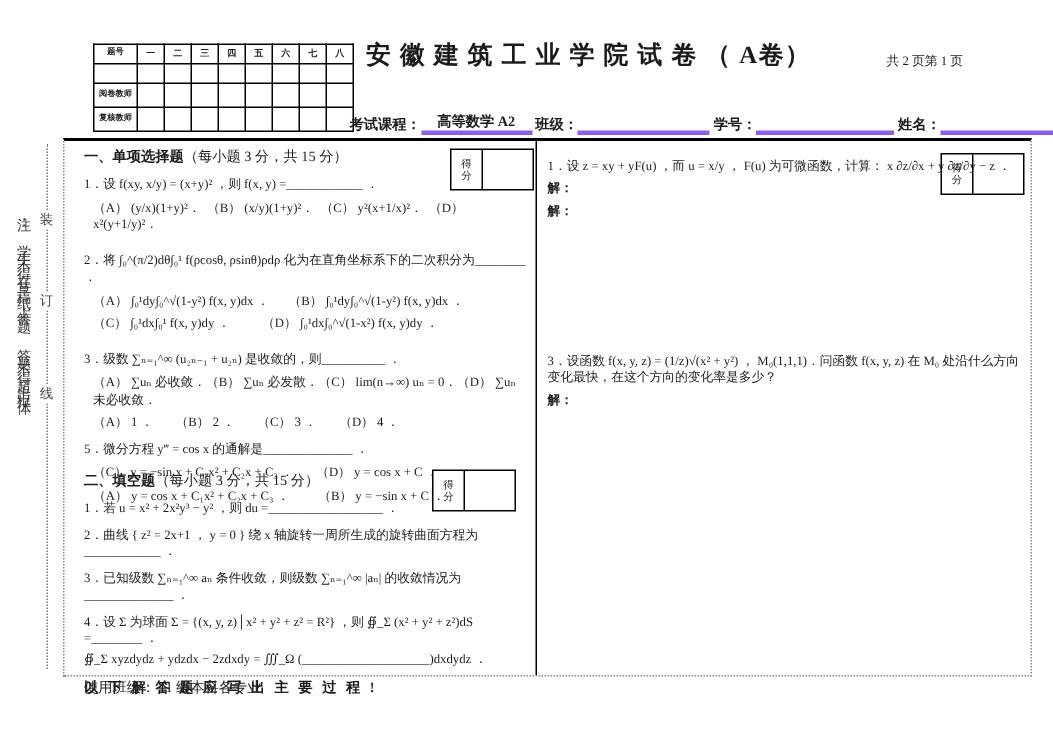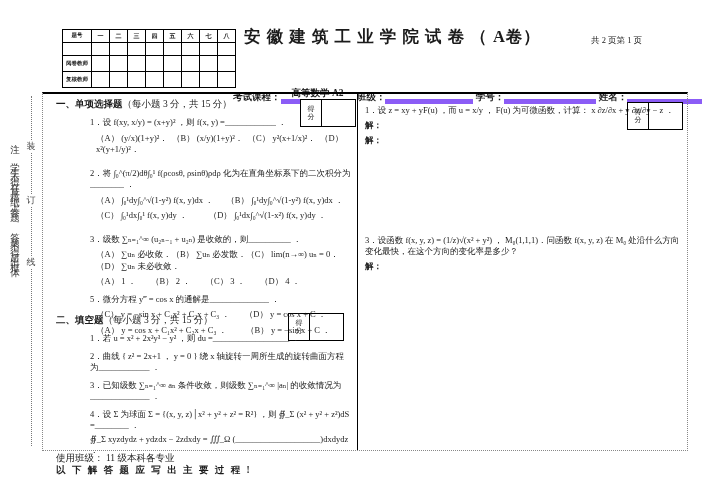--- a/index.html
+++ b/index.html
@@ -16,32 +16,32 @@
   .gtable td{border:1.5px solid #000;width:17px;height:12px;padding:0;text-align:center;
              font-size:6px;font-weight:bold;line-height:1;}
   .gtable td.gl{width:28px;font-size:5.5px;}
   .gtable tr.r3 td,.gtable tr.r4 td{height:15px;}
   
   .title{position:absolute;left:244px;top:26px;width:352px;text-align:left;
          font-size:16.5px;font-weight:bold;letter-spacing:1px;white-space:nowrap;}
   .pageinfo{position:absolute;left:591px;top:35px;font-size:8.5px;}
   .subtitle{position:absolute;left:256px;top:56px;font-size:9.5px;font-weight:bold;white-space:pre;}
   .courseline{position:absolute;left:233px;top:75px;font-size:9.5px;font-weight:bold;white-space:nowrap;}
-  .ul{display:inline-block;border-bottom:5px solid #8b5cf6;text-align:center;height:12px;vertical-align:bottom;margin-top:12px;}
+  .ul{display:inline-block;border-bottom:3px solid #8b5cf6;text-align:center;height:12px;vertical-align:bottom;}
   .ul.course{width:74px;} .ul.cls{width:88px;} .ul.sid{width:92px;} .ul.nam{width:76px;}
   
   .frame{position:absolute;left:42px;top:92px;width:644px;height:356px;
          border-top:2.5px solid #000;border-left:1px dotted #888;border-right:1px dotted #888;
          border-bottom:1px dotted #888;}
   .divider{position:absolute;left:314px;top:0;bottom:0;width:0;border-left:1.5px solid #000;}
   .colL{position:absolute;left:13px;top:4px;width:296px;}
   .colL2{position:absolute;left:13px;top:220px;width:296px;}
   .colR{position:absolute;left:322px;top:4px;width:316px;}
   .sec-head{font-size:9.5px;}
-  .ln{font-size:8.5px;line-height:11.5px;white-space:pre-wrap;margin-left:34px;}
+  .ln{font-size:8.5px;line-height:11.5px;white-space:pre-wrap;}
   .ln.q{margin-top:6px;}
   .ln.opt{margin-top:4px;padding-left:6px;}
   .ln.gap{margin-top:12px;}
   .ln.cont{margin-top:2px;}
   .notice{font-size:9.5px;font-weight:bold;margin-top:7px;letter-spacing:2px;}
   
   .score-box{position:absolute;width:54px;height:26px;border:1.5px solid #000;display:flex;background:#fff;}
   .sb-label{width:20px;border-right:1.5px solid #000;display:flex;flex-direction:column;
             align-items:center;justify-content:center;font-size:7px;line-height:8px;}
   .sb-value{flex:1;}

